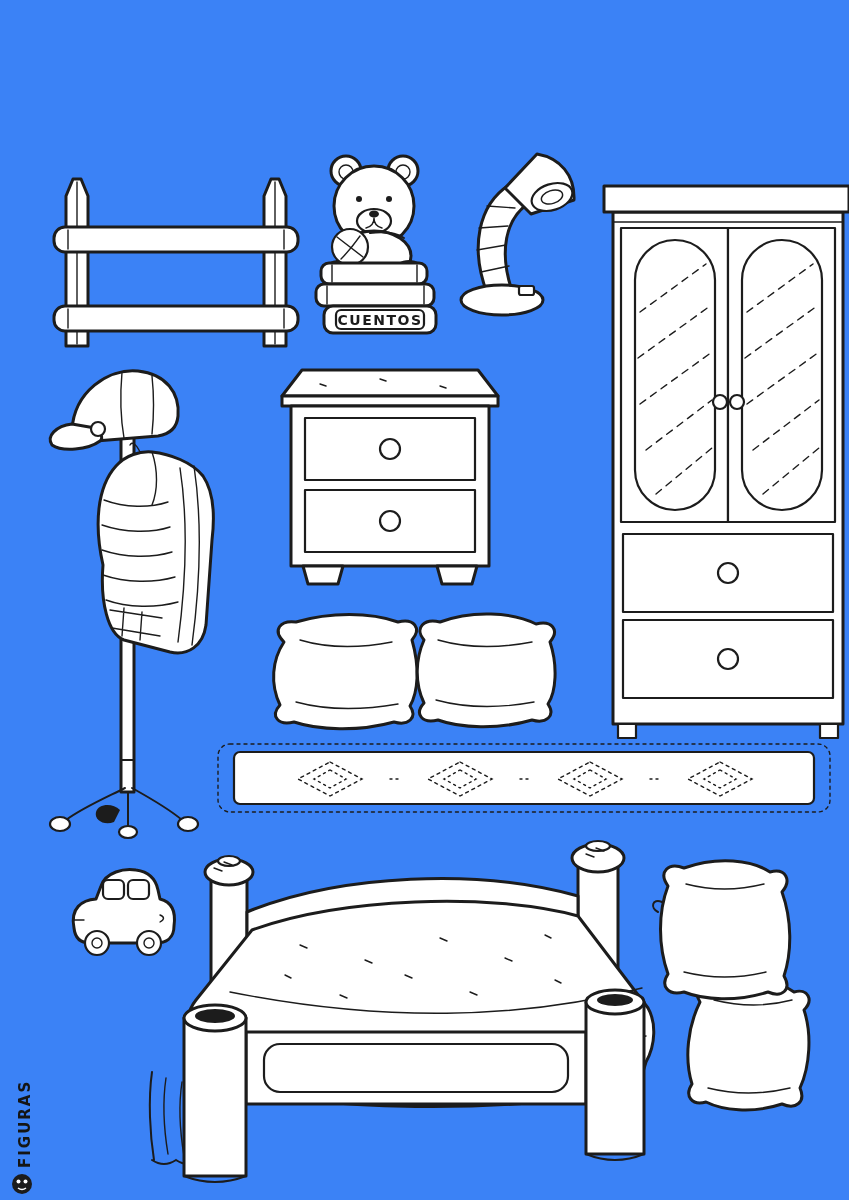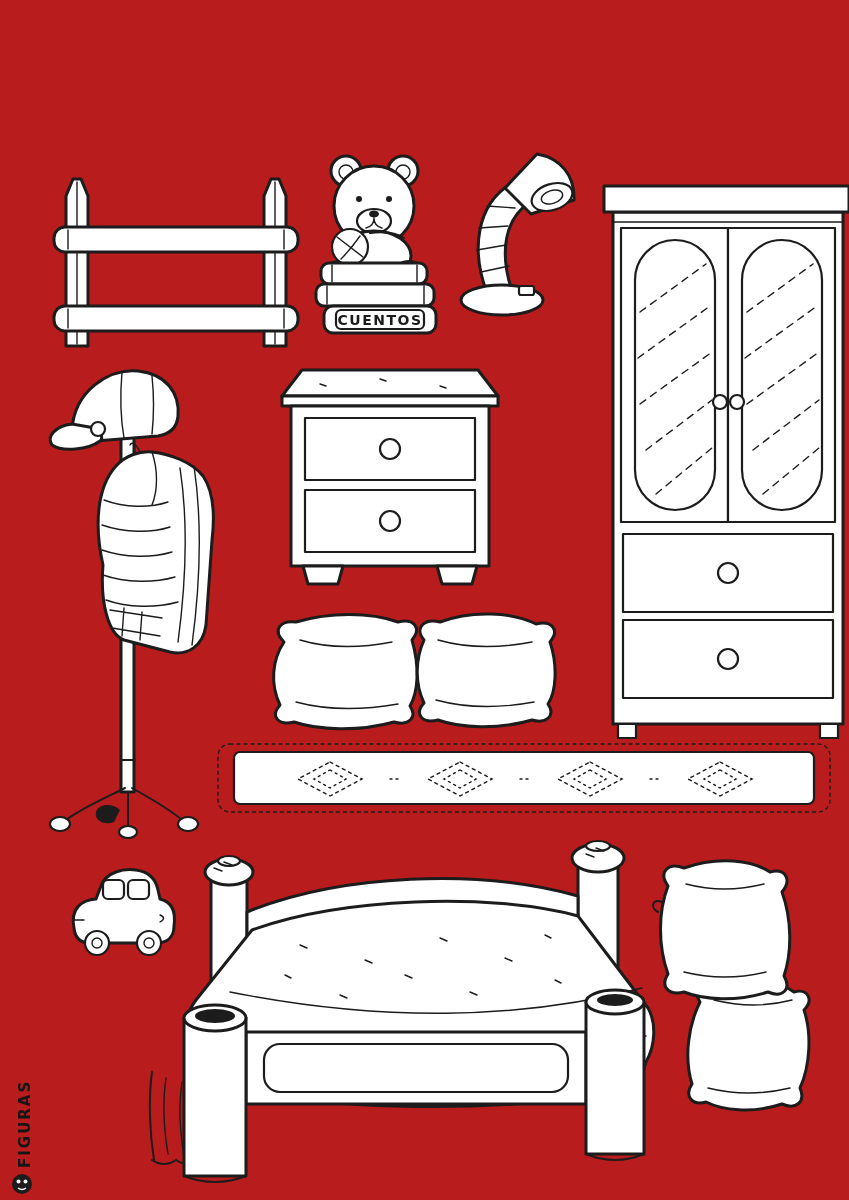--- a/index.html
+++ b/index.html
@@ -1,16 +1,16 @@
 <!DOCTYPE html>
 <html><head>
 <meta charset="utf-8">
 <style>
   html,body{margin:0;padding:0;background:#ffffff;}
-  .page{position:relative;width:849px;height:1200px;background:#b91c1c;overflow:hidden;
+  .page{position:relative;width:849px;height:1200px;background:#3b82f6;overflow:hidden;
         font-family:"DejaVu Sans",sans-serif;}
   svg{position:absolute;inset:0;}
   
   .o{fill:#ffffff;stroke:#1c1c1c;stroke-width:3;stroke-linejoin:round;stroke-linecap:round;}
   .o2{fill:#ffffff;stroke:#1c1c1c;stroke-width:2.2;stroke-linejoin:round;stroke-linecap:round;}
   .l{fill:none;stroke:#1c1c1c;stroke-width:2;stroke-linecap:round;}
   .t{fill:none;stroke:#1c1c1c;stroke-width:1.4;stroke-linecap:round;}
   .d{fill:#1c1c1c;stroke:none;}
   .dash{stroke-dasharray:7 6;}
   .dots{stroke-dasharray:3 4;}

